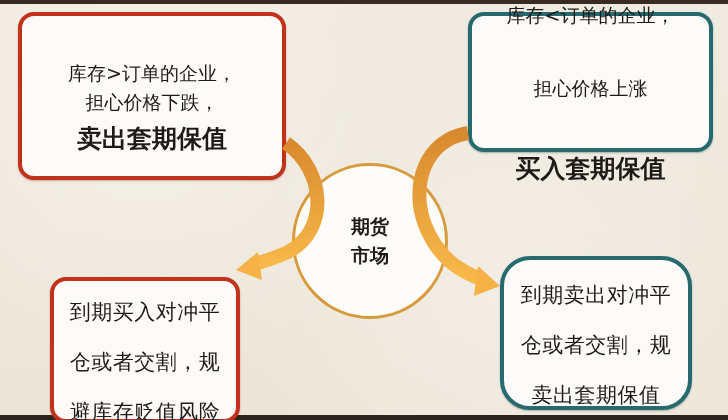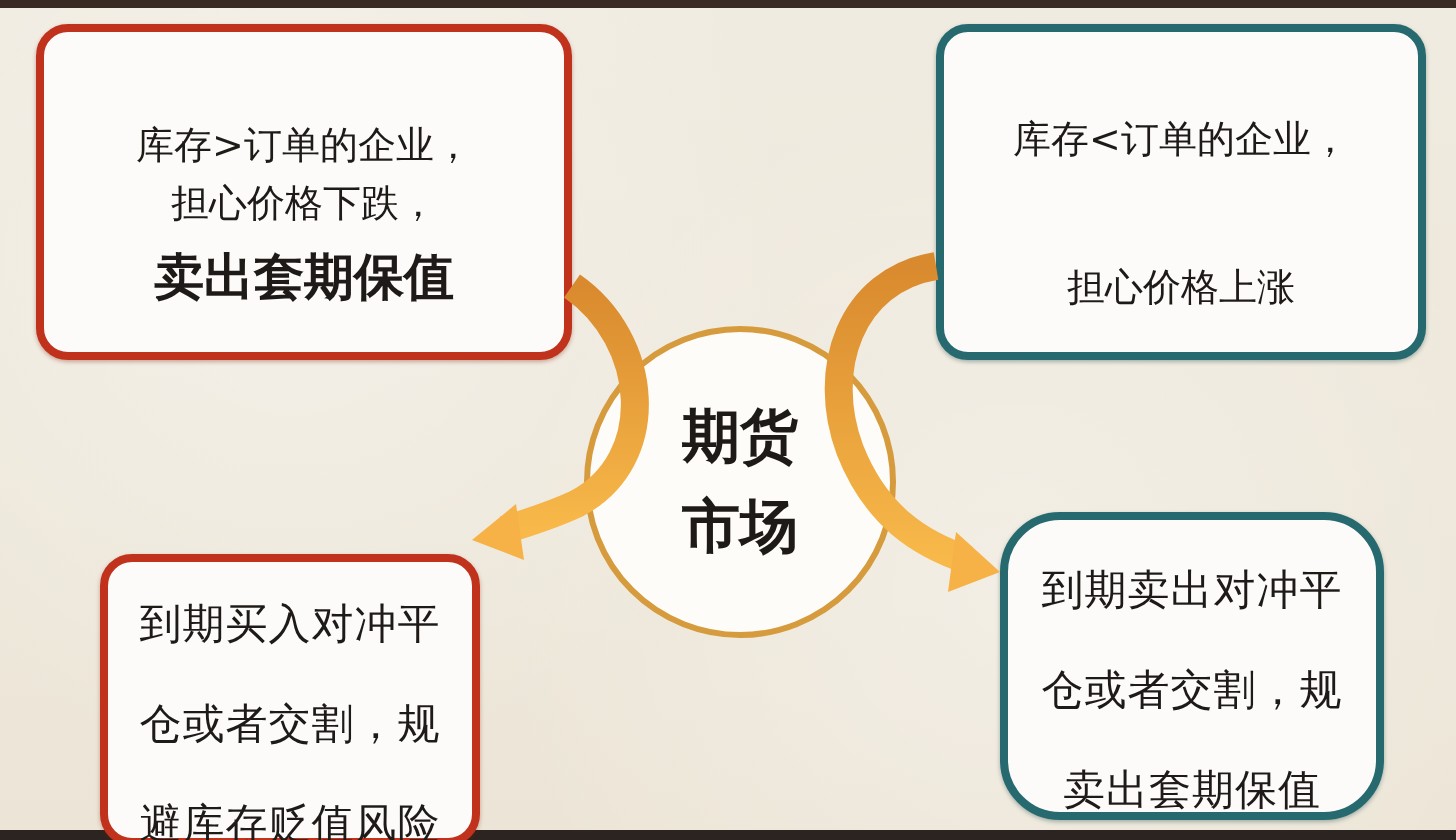--- a/index.html
+++ b/index.html
@@ -65,21 +65,21 @@
       width: 156px; height: 156px;
       border-radius: 50%;
       border: 3px solid #d69b3c;
       background: #fdfcf9;
       display: flex;
       flex-direction: column;
       justify-content: center;
       align-items: center;
       color: #1e1a17;
       font-weight: bold;
-      font-size: 29px;
+      font-size: 19px;
       line-height: 1.55;
       z-index: 1;
     }
     svg.arrows {
       position: absolute;
       left: 0; top: 0;
       width: 728px; height: 420px;
       z-index: 2;
       pointer-events: none;
     }
@@ -90,23 +90,24 @@
 <div class="bg"></div>
 <div class="strip-top"></div>
 <div class="strip-bottom"></div>
 
 <div class="box red" style="left:18px; top:12px; width:268px; height:168px;">
   <div class="line sm">库存&gt;订单的企业，</div>
   <div class="line sm" style="margin-top:6px;">担心价格下跌，</div>
   <div class="line bold">卖出套期保值</div>
 </div>
 
-<div class="box teal" style="left:468px; top:12px; width:245px; height:168px;gap:44px;">
+<div class="box teal" style="left:468px; top:12px; width:245px; height:140px;gap:44px;">
   <div class="line sm">库存&lt;订单的企业，</div>
   <div class="line sm" style="margin-top:6px;">担心价格上涨</div>
+  <div class="line bold">买入套期保值</div>
 </div>
 
 <div class="box red" style="left:50px; top:277px; width:190px; height:146px;">
   <div class="line mid">到期买入对冲平</div>
   <div class="line mid">仓或者交割，规</div>
   <div class="line mid">避库存贬值风险</div>
 </div>
 
 <div class="box teal" style="left:500px; top:256px; width:192px; height:154px;border-radius:30px;">
   <div class="line mid">到期卖出对冲平</div>

